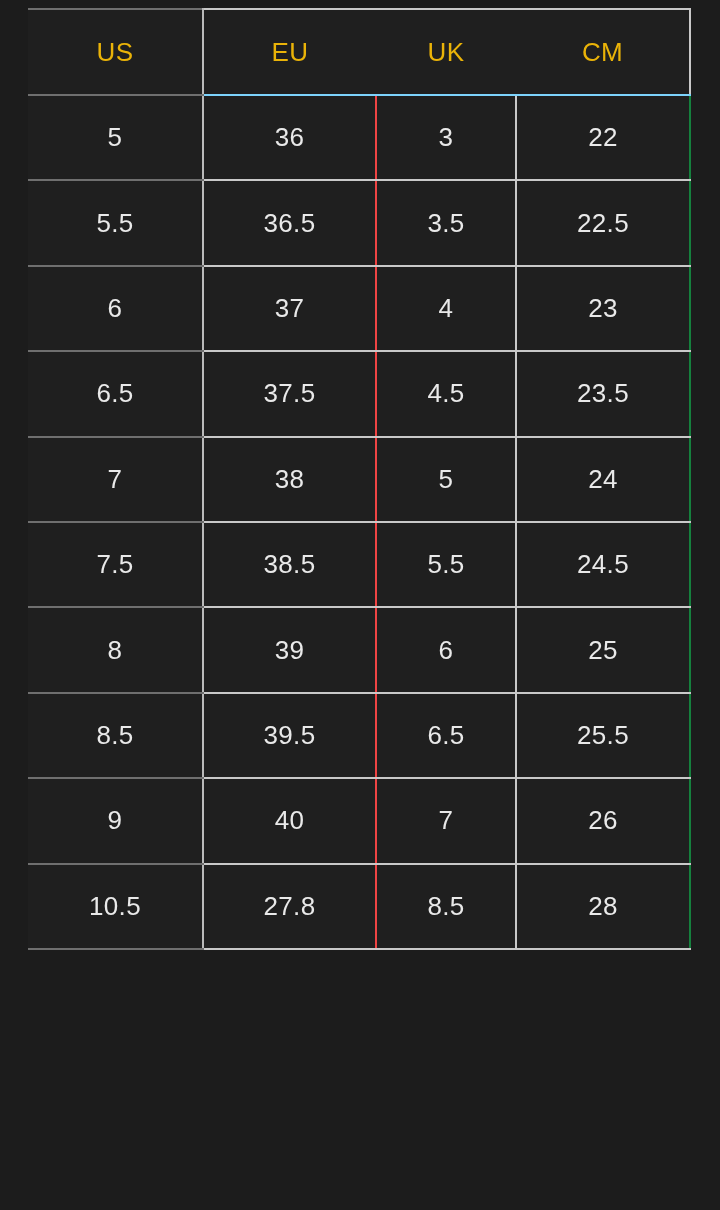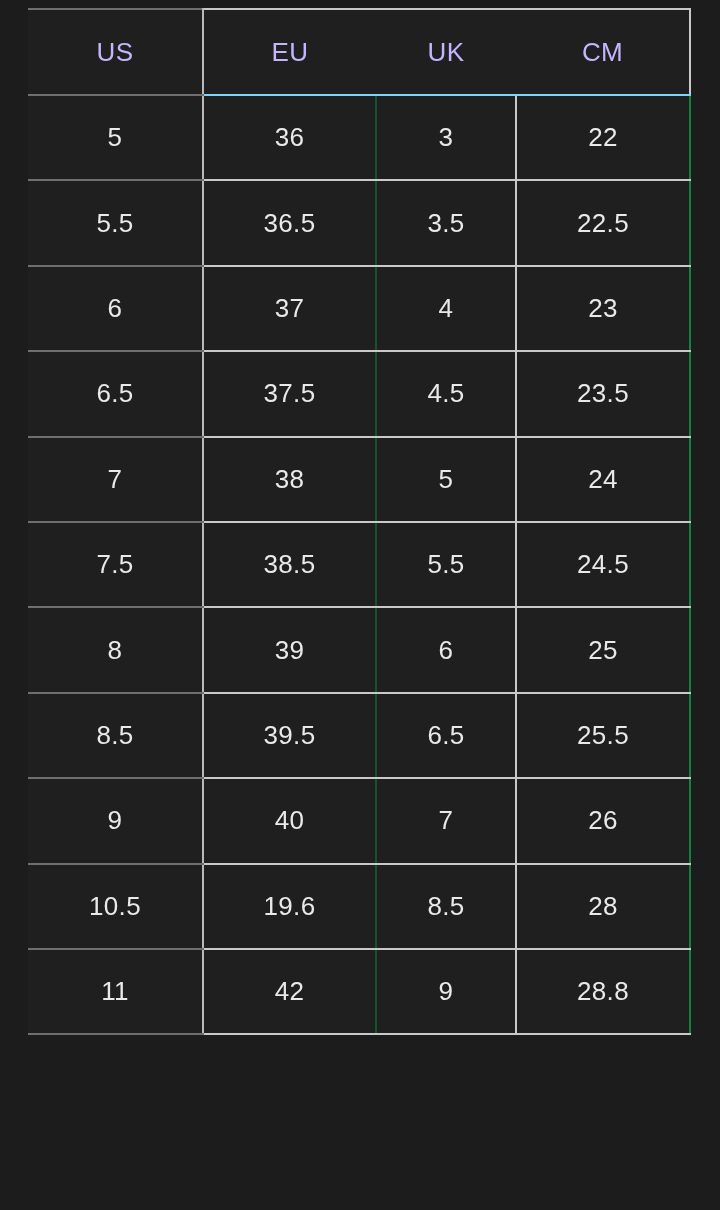--- a/index.html
+++ b/index.html
@@ -44,21 +44,21 @@
   table.size-table col.col-cm { width: 174px; }
 
   
   thead th {
     height: 86px;
     padding: 0;
     text-align: center;
     vertical-align: middle;
     font-weight: 400;
     font-size: 26px;
-    color: #c4b5fd;
+    color: #eab308;
     letter-spacing: 0.4px;
     background: #1f1f1f;
   }
   
   thead th.h-us {
     border-top: 2px solid #6f6f6f;
     border-right: 2px solid #b9b9b9;
     border-bottom: 2px solid #6f6f6f;
   }
   thead th.h-eu,
@@ -81,21 +81,21 @@
     background: #1f1f1f;
     letter-spacing: 0.3px;
   }
 
   tbody td.c-us {
     border-bottom: 2px solid #6f6f6f;
     border-right: 2px solid #b9b9b9;
   }
   tbody td.c-eu {
     border-bottom: 2px solid #c9c9c9;
-    border-right: 2px solid #14532d;
+    border-right: 2px solid #ef4444;
   }
   tbody td.c-uk {
     border-bottom: 2px solid #c9c9c9;
     border-right: 2px solid #c9c9c9;
   }
   tbody td.c-cm {
     border-bottom: 2px solid #c9c9c9;
     border-right: 2px solid #15803d;
   }
 </style>
@@ -170,27 +170,21 @@
             <td class="c-cm">25.5</td>
           </tr>
           <tr>
             <td class="c-us">9</td>
             <td class="c-eu">40</td>
             <td class="c-uk">7</td>
             <td class="c-cm">26</td>
           </tr>
           <tr>
             <td class="c-us">10.5</td>
-            <td class="c-eu">19.6</td>
+            <td class="c-eu">27.8</td>
             <td class="c-uk">8.5</td>
             <td class="c-cm">28</td>
-          </tr>
-          <tr>
-            <td class="c-us">11</td>
-            <td class="c-eu">42</td>
-            <td class="c-uk">9</td>
-            <td class="c-cm">28.8</td>
           </tr>
         </tbody>
     </table>
   </div>
 
 </div>
 
 </body></html>

